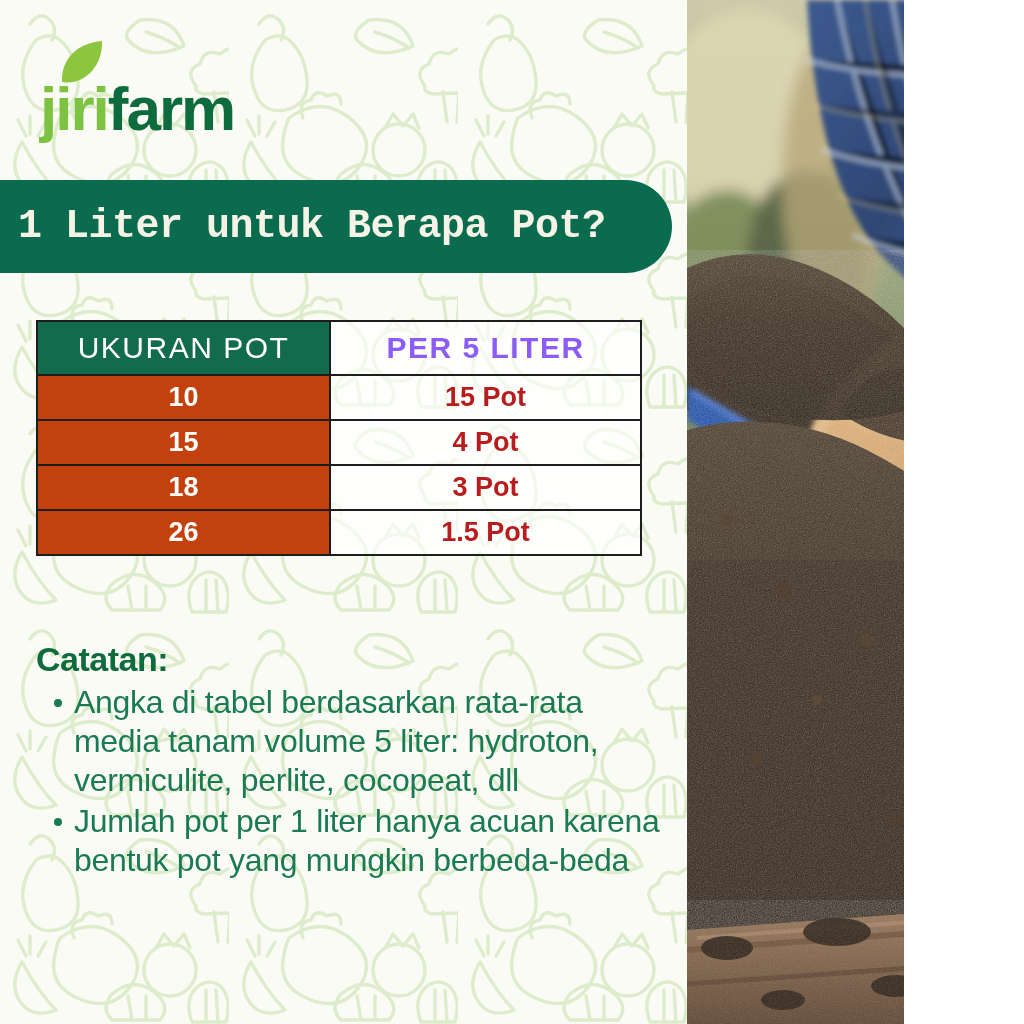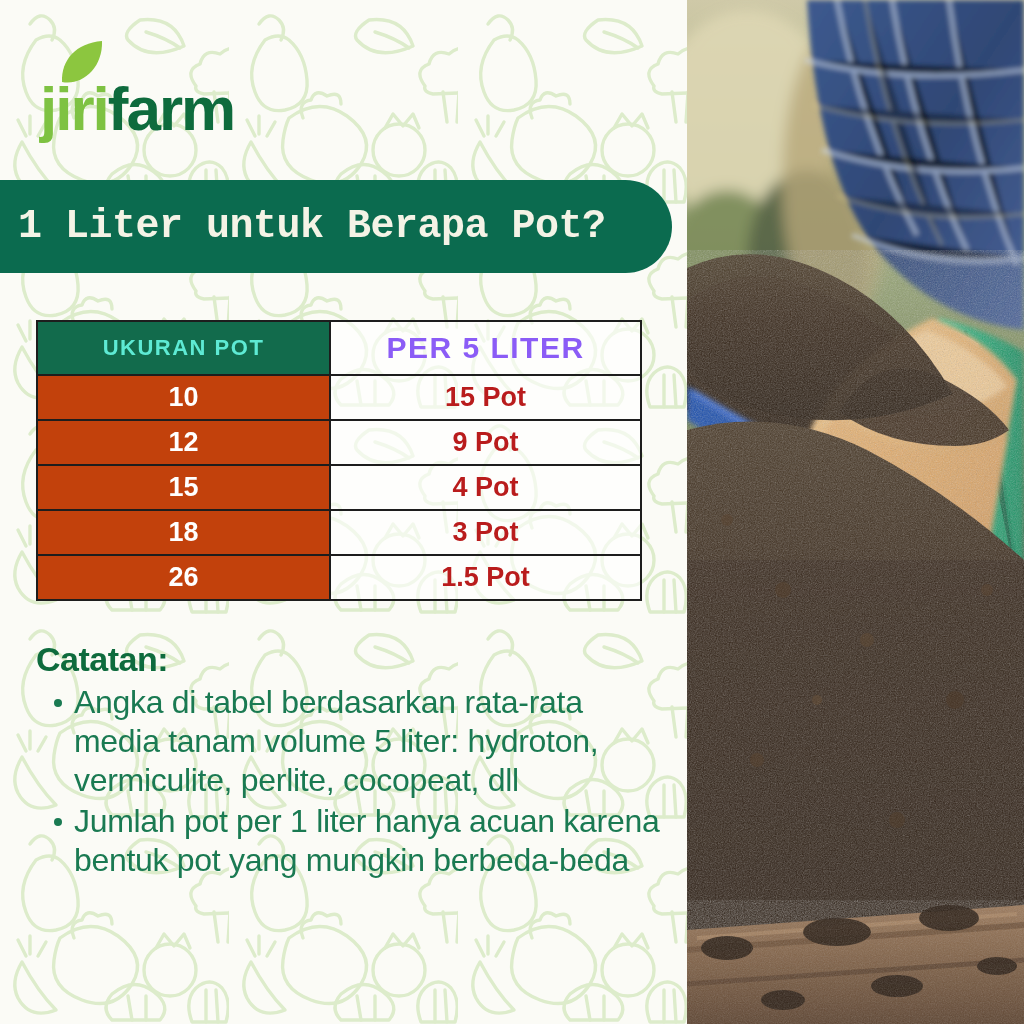--- a/index.html
+++ b/index.html
@@ -6,21 +6,21 @@
   html,body { width:1024px; height:1024px; }
   body {
     font-family:"Liberation Sans", sans-serif;
     background:#ffffff;
     overflow:hidden;
     position:relative;
   }
 
   .canvas {
     position:relative;
-    width:1024px;
+    width:904px;
     height:1024px;
     overflow:hidden;
   }
 
   
   .left-panel {
     position:absolute;
     left:0; top:0;
     width:687px; height:1024px;
     background:#fbfbf6;
@@ -103,23 +103,23 @@
   .cell-size {
     background:#c2410c;
     color:#ffffff;
   }
   .cell-per {
     background:rgba(255,255,255,0.62);
     color:#b91c1c;
   }
   .hdr-size {
     background:#126b4c;
-    color:#5eead4;
-    font-size:22px;
-    font-weight:700;
+    color:#ffffff;
+    font-size:30px;
+    font-weight:400;
     letter-spacing:1.5px;
   }
   .hdr-per {
     background:rgba(255,255,255,0.62);
     color:#8b5cf6;
     font-size:30px;
     font-weight:700;
     letter-spacing:1.5px;
   }
   .cell-size span { font-size:27px; font-weight:700; }
@@ -234,24 +234,20 @@
           <th class="hdr-size">UKURAN POT</th>
           <th class="hdr-per">PER 5 LITER</th>
         </tr>
       </thead>
       <tbody>
         <tr>
           <td class="cell-size"><span>10</span></td>
           <td class="cell-per"><span>15 Pot</span></td>
         </tr>
         <tr>
-          <td class="cell-size"><span>12</span></td>
-          <td class="cell-per"><span>9 Pot</span></td>
-        </tr>
-        <tr>
           <td class="cell-size"><span>15</span></td>
           <td class="cell-per"><span>4 Pot</span></td>
         </tr>
         <tr>
           <td class="cell-size"><span>18</span></td>
           <td class="cell-per"><span>3 Pot</span></td>
         </tr>
         <tr>
           <td class="cell-size"><span>26</span></td>
           <td class="cell-per"><span>1.5 Pot</span></td>

